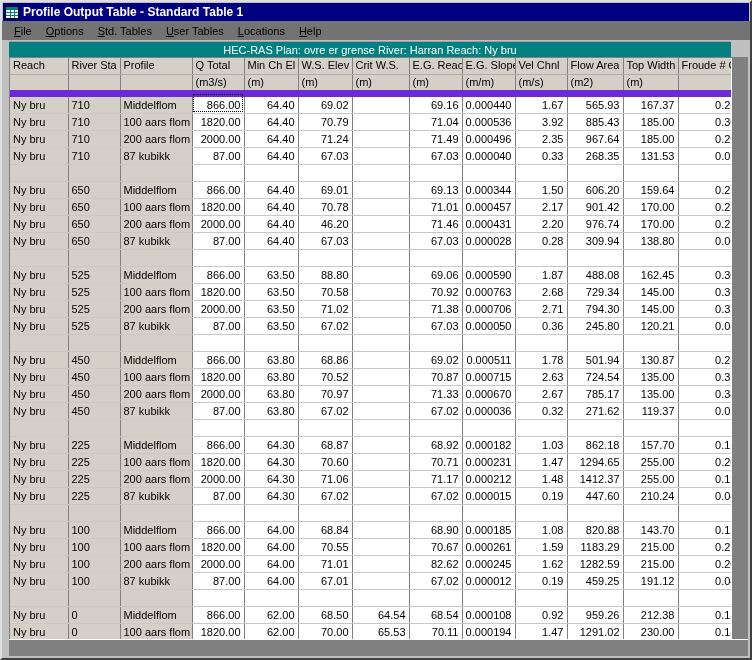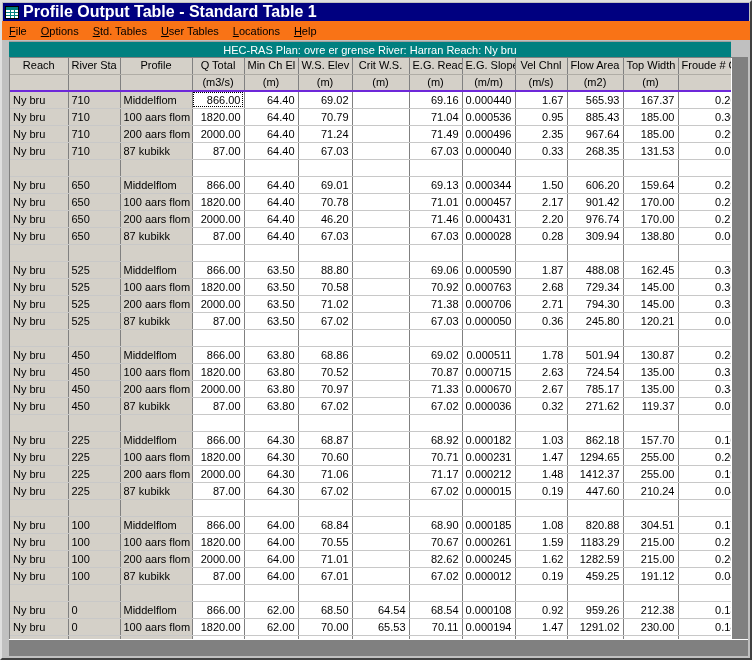--- a/index.html
+++ b/index.html
@@ -57,31 +57,32 @@
   }
   .title-icon .gridline-v {
     position: absolute; top: 0; bottom: 0; width: 1px; background: #008080;
   }
   .title-icon .capbar {
     position: absolute; left: 0; right: 0; top: 0; height: 3px; background: #008080;
   }
   .titlebar-text {
     color: #ffffff;
     font-weight: bold;
-    font-size: 16px;
+    font-size: 12px;
     white-space: nowrap;
     letter-spacing: 0px;
   }
 
   
   .menubar {
     height: 19px;
     display: flex;
     align-items: center;
-    background: #f97316;
+    background: #737373;
+    padding-left: 5px;
     flex: 0 0 auto;
     border-bottom: 1px solid #c0c0c0;
   }
   .menu-item {
     padding: 2px 7px 2px 7px;
     font-size: 11px;
     white-space: nowrap;
     color: #000000;
     cursor: default;
   }
@@ -148,26 +149,26 @@
     white-space: nowrap;
     font-weight: normal;
     font-size: 11px;
   }
 
   
   table.grid th {
     background: #d4d0c8;
     border-bottom: 1px solid #808080;
     border-right: 1px solid #808080;
-    text-align: center;
+    text-align: left;
     height: 16px;
     line-height: 15px;
   }
   table.grid th.unit {
-    border-bottom: 2px solid #6d28d9;
+    border-bottom: 7px solid #6d28d9;
     margin-top: 19px;
   }
   thead tr.hdr-top th { border-bottom: 1px solid #b0ada6; }
 
   
   td.lbl {
     background: #d4d0c8;
     text-align: left;
     border-right: 1px solid #808080;
     border-bottom: 1px solid #808080;
@@ -321,21 +322,21 @@
               <tr>
                 <td class="lbl">Ny bru</td>
                 <td class="lbl">710</td>
                 <td class="lbl">100 aars flom</td>
                 <td class="num">1820.00</td>
                 <td class="num">64.40</td>
                 <td class="num">70.79</td>
                 <td class="num">&nbsp;</td>
                 <td class="num">71.04</td>
                 <td class="num">0.000536</td>
-                <td class="num">0.95</td>
+                <td class="num">3.92</td>
                 <td class="num">885.43</td>
                 <td class="num">185.00</td>
                 <td class="num">0.30</td>
               </tr>
               <tr>
                 <td class="lbl">Ny bru</td>
                 <td class="lbl">710</td>
                 <td class="lbl">200 aars flom</td>
                 <td class="num">2000.00</td>
                 <td class="num">64.40</td>
@@ -683,21 +684,21 @@
                 <td class="lbl">100</td>
                 <td class="lbl">Middelflom</td>
                 <td class="num">866.00</td>
                 <td class="num">64.00</td>
                 <td class="num">68.84</td>
                 <td class="num">&nbsp;</td>
                 <td class="num">68.90</td>
                 <td class="num">0.000185</td>
                 <td class="num">1.08</td>
                 <td class="num">820.88</td>
-                <td class="num">304.51</td>
+                <td class="num">143.70</td>
                 <td class="num">0.17</td>
               </tr>
               <tr>
                 <td class="lbl">Ny bru</td>
                 <td class="lbl">100</td>
                 <td class="lbl">100 aars flom</td>
                 <td class="num">1820.00</td>
                 <td class="num">64.00</td>
                 <td class="num">70.55</td>
                 <td class="num">&nbsp;</td>

